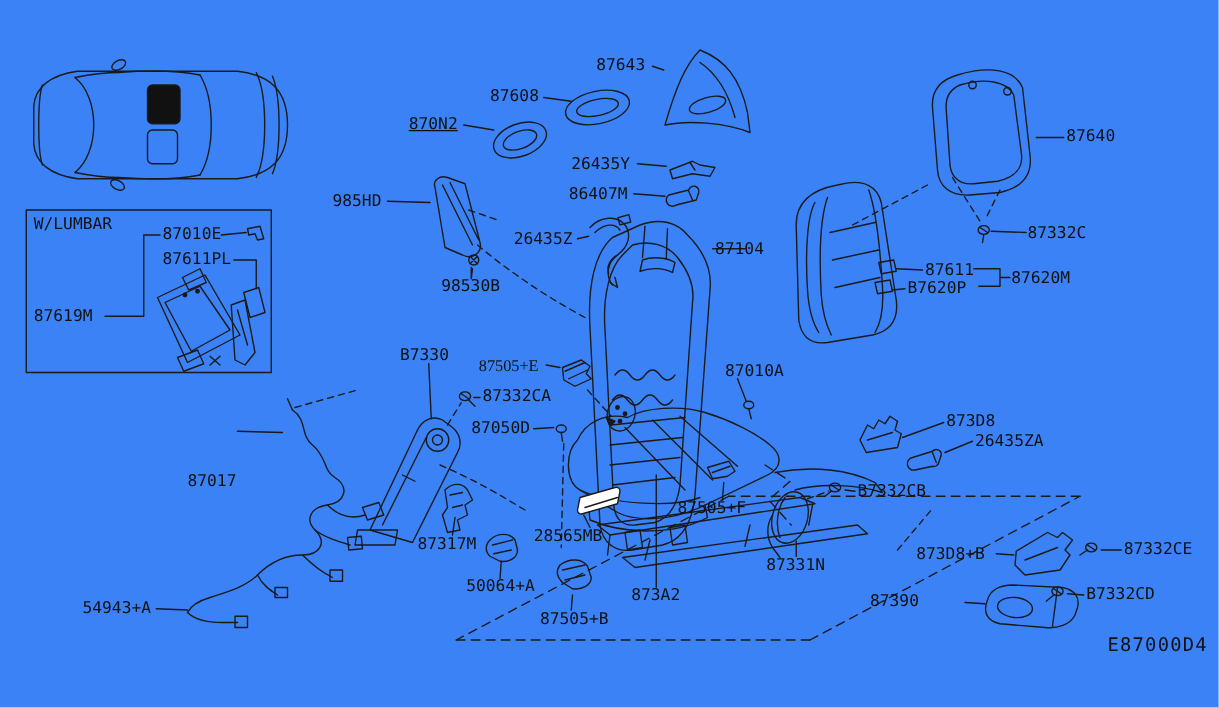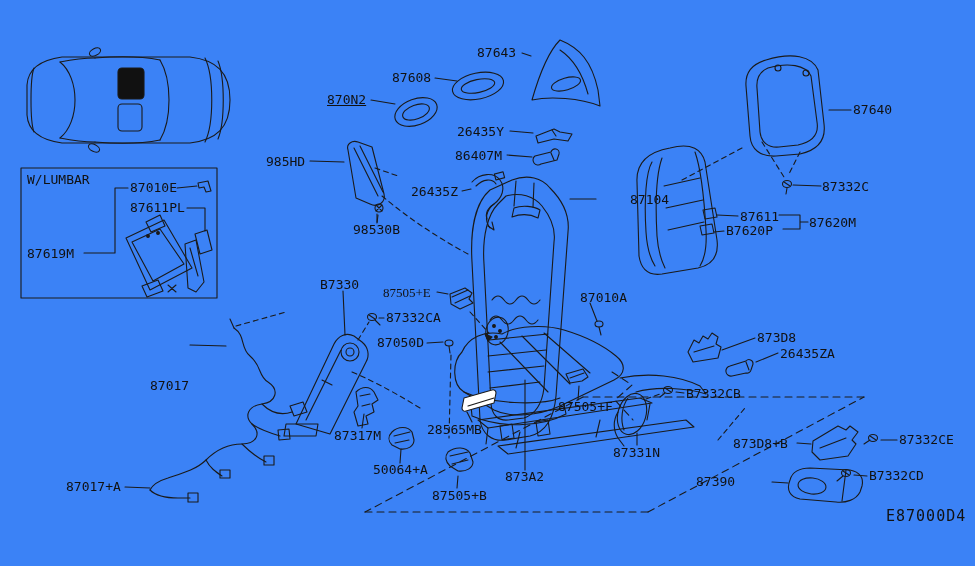--- a/index.html
+++ b/index.html
@@ -269,43 +269,43 @@
   </svg>
 
   <div id="labels">
       <div class="plabel" style="left: 477px; top: 46px;">87643</div>
       <div class="plabel" style="left: 392px; top: 71px;">87608</div>
       <div class="plabel" style="left: 327px; top: 93px; text-decoration: underline;">870N2</div>
       <div class="plabel" style="left: 457px; top: 125px;">26435Y</div>
       <div class="plabel" style="left: 455px; top: 149px;">86407M</div>
       <div class="plabel" style="left: 266px; top: 155px;">985HD</div>
       <div class="plabel" style="left: 411px; top: 185px;">26435Z</div>
-      <div class="plabel" style="left: 630px; top: 193px;">87104</div>
+      <div class="plabel" style="left: 572px; top: 193px;">87104</div>
       <div class="plabel" style="left: 353px; top: 223px;">98530B</div>
       <div class="plabel" style="left: 853px; top: 103px;">87640</div>
       <div class="plabel" style="left: 822px; top: 180px;">87332C</div>
       <div class="plabel" style="left: 740px; top: 210px;">87611</div>
       <div class="plabel" style="left: 726px; top: 224px;">B7620P</div>
       <div class="plabel" style="left: 809px; top: 216px;">87620M</div>
       <div class="plabel" style="left: 130px; top: 181px;">87010E</div>
       <div class="plabel" style="left: 130px; top: 201px;">87611PL</div>
       <div class="plabel" style="left: 27px; top: 247px;">87619M</div>
       <div class="plabel" style="left: 320px; top: 278px;">B7330</div>
       <div class="plabel" style="left: 383px; top: 286px; font-family: Liberation Serif, serif;">87505+E</div>
       <div class="plabel" style="left: 386px; top: 311px;">87332CA</div>
       <div class="plabel" style="left: 377px; top: 336px;">87050D</div>
       <div class="plabel" style="left: 150px; top: 339px; margin-top: 40px;">87017</div>
-      <div class="plabel" style="left: 66px; top: 480px;">87017+A</div>
+      <div class="plabel" style="left: 66px; top: 480px;">54943+A</div>
       <div class="plabel" style="left: 580px; top: 291px;">87010A</div>
       <div class="plabel" style="left: 334px; top: 429px;">87317M</div>
       <div class="plabel" style="left: 427px; top: 423px;">28565MB</div>
       <div class="plabel" style="left: 373px; top: 463px;">50064+A</div>
       <div class="plabel" style="left: 432px; top: 489px;">87505+B</div>
       <div class="plabel" style="left: 505px; top: 470px;">873A2</div>
-      <div class="plabel" style="left: 558px; top: 400px;">87505+F</div>
+      <div class="plabel" style="left: 542px; top: 400px;">87505+F</div>
       <div class="plabel" style="left: 613px; top: 446px;">87331N</div>
       <div class="plabel" style="left: 757px; top: 331px;">873D8</div>
       <div class="plabel" style="left: 780px; top: 347px;">26435ZA</div>
       <div class="plabel" style="left: 686px; top: 387px;">B7332CB</div>
       <div class="plabel" style="left: 733px; top: 437px;">873D8+B</div>
       <div class="plabel" style="left: 899px; top: 433px;">87332CE</div>
       <div class="plabel" style="left: 869px; top: 469px;">B7332CD</div>
       <div class="plabel" style="left: 696px; top: 475px; text-align: center;">87390</div>
     </div>
 

